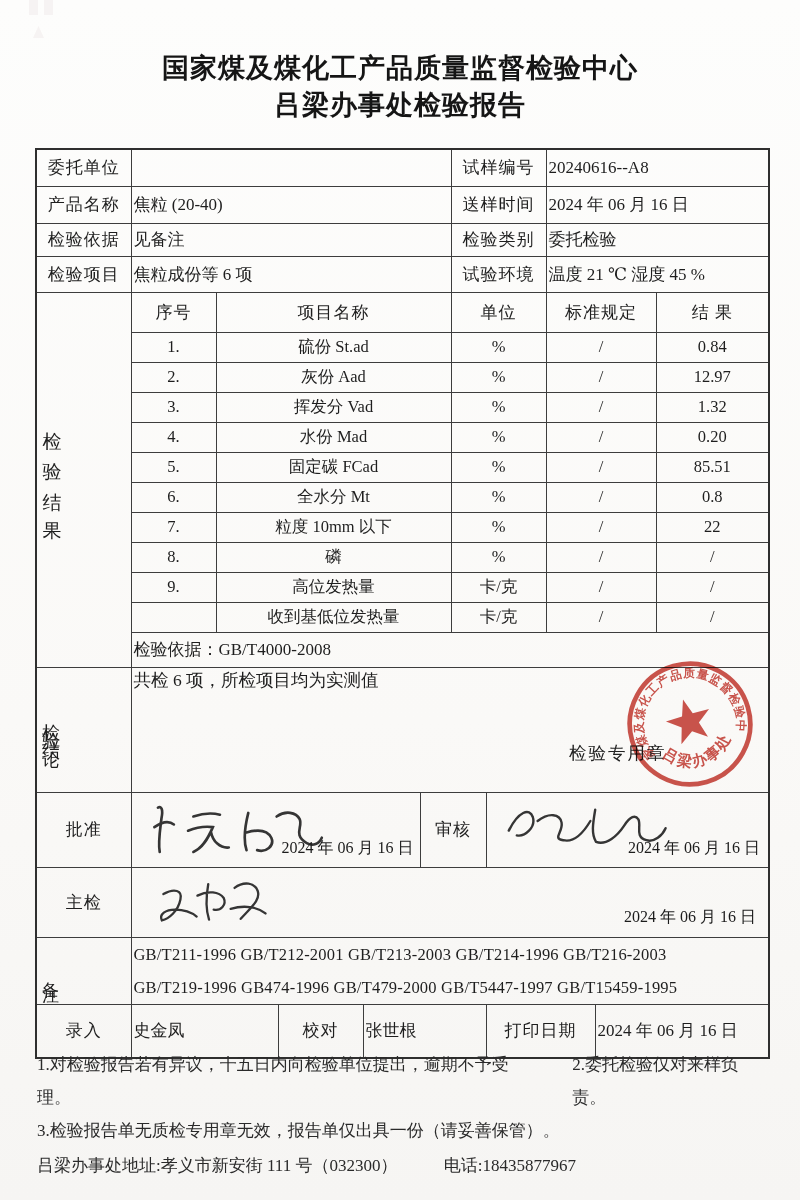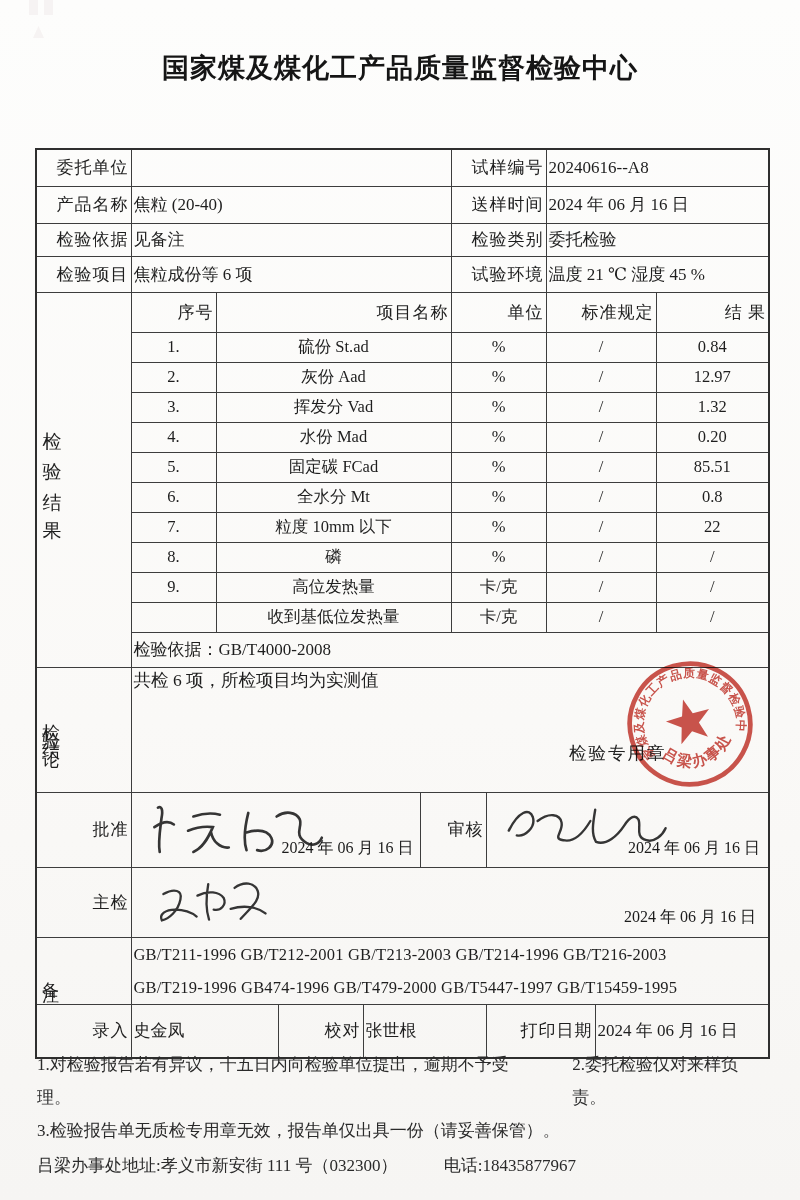--- a/index.html
+++ b/index.html
@@ -7,21 +7,21 @@
         font-family:"Liberation Serif","DejaVu Serif",serif;color:#222;overflow:hidden;}
   .title{position:absolute;left:0;top:50px;width:800px;text-align:center;
          font-family:"Liberation Sans","DejaVu Sans",sans-serif;font-weight:bold;
          font-size:27px;line-height:1.38;color:#151515;letter-spacing:1px;}
   .report-no{position:absolute;left:35px;top:124px;width:733px;text-align:right;
              font-size:16.5px;font-weight:bold;color:#1d1d1d;letter-spacing:.5px;}
   table.main{position:absolute;left:35px;top:148px;width:733px;border-collapse:collapse;table-layout:fixed;
              font-size:17px;color:#1e1e1e;}
   table.main td{border:1.6px solid #3d3d3d;padding:0 2px;overflow:hidden;}
   table.main{border:2.4px solid #2f2f2f;}
-  td.lbl{text-align:right;letter-spacing:1px;}
+  td.lbl{text-align:center;letter-spacing:1px;}
   td.ctr{text-align:left;}
   td.res{text-align:center;font-size:16.5px;}
   .vtxt{writing-mode:vertical-rl;text-orientation:upright;display:inline-block;
         font-size:19px;letter-spacing:30px;font-weight:500;}
   .vtxt.small{font-size:18px;letter-spacing:9px;}
   .vtxt.tiny{font-size:17px;letter-spacing:4px;}
   td.basis-cell{text-align:left;padding-left:115px;font-size:17px;}
   td.concl-cell{vertical-align:top;text-align:left;padding:26px 0 0 14px;font-size:17.5px;position:relative;}
   td.sig-cell{position:relative;}
   .sig-svg{position:absolute;}
@@ -43,20 +43,21 @@
 <body>
 
 <div class="page">
 
   <div class="wm a"></div>
   <div class="wm b"></div>
   <div class="wm c"></div>
 
   <div class="title">
     <div>国家煤及煤化工产品质量监督检验中心</div>
+    <div>吕梁办事处检验报告</div>
   </div>
 
 
   <table class="main">
     <colgroup>
       <col style="width:95px">
         <col style="width:85px">
         <col style="width:62px">
         <col style="width:58px">
       <col style="width:27px">

